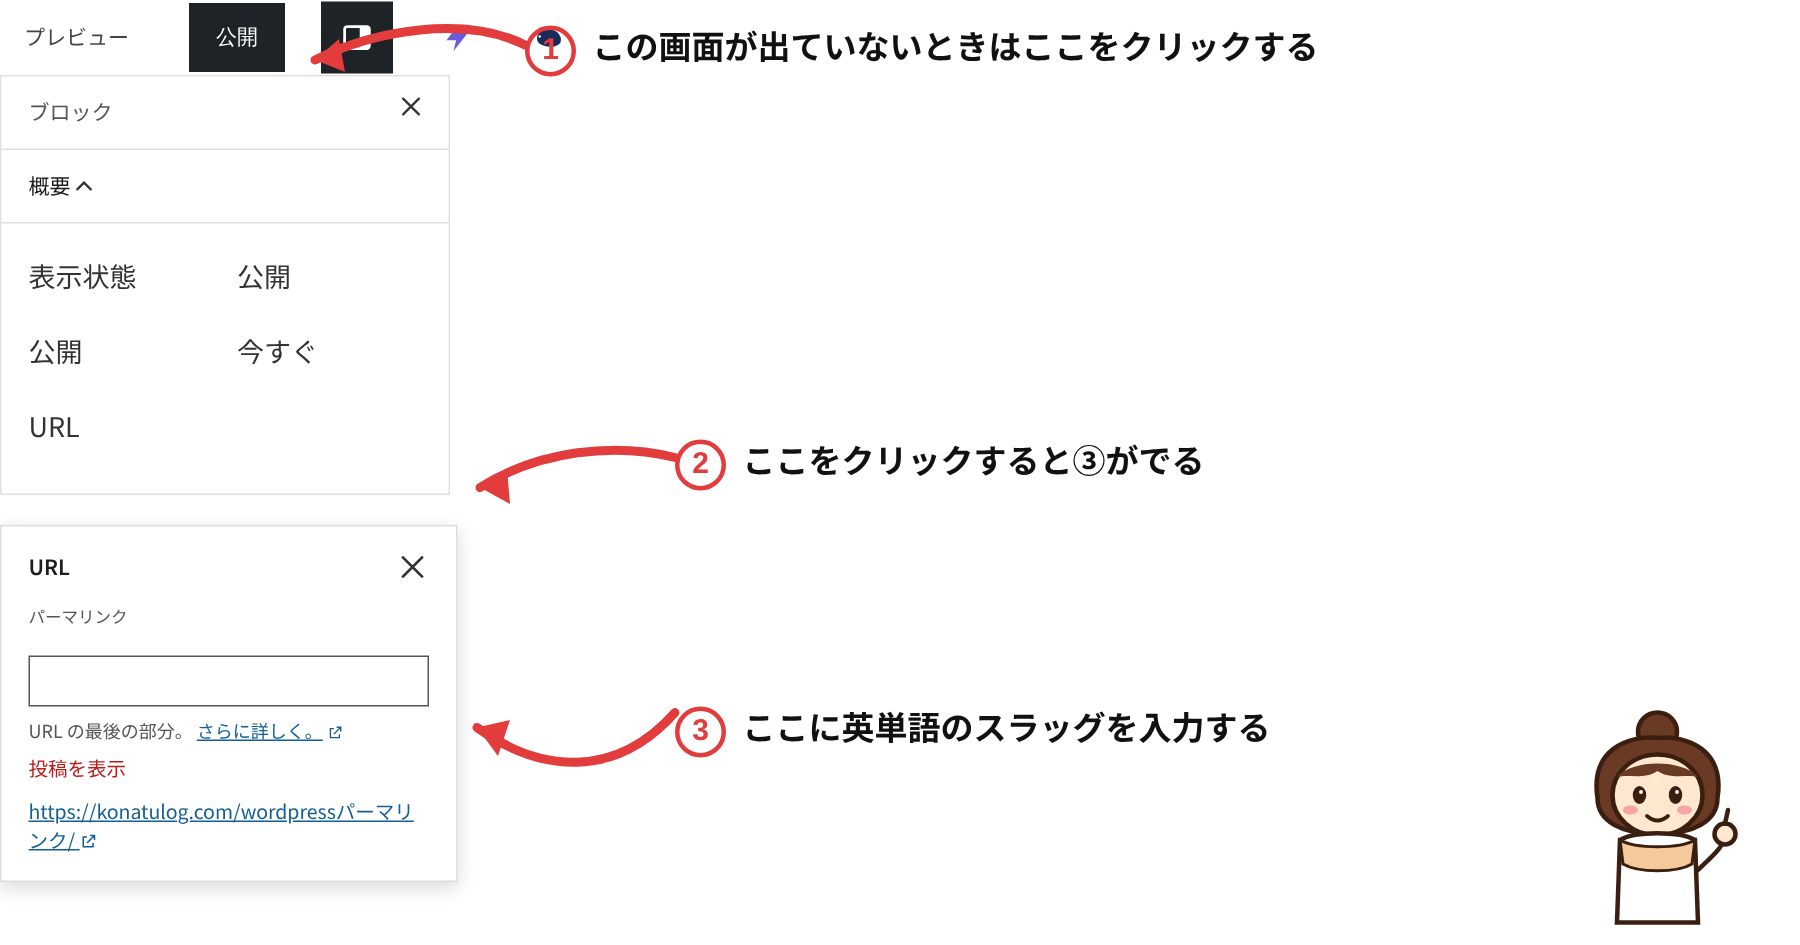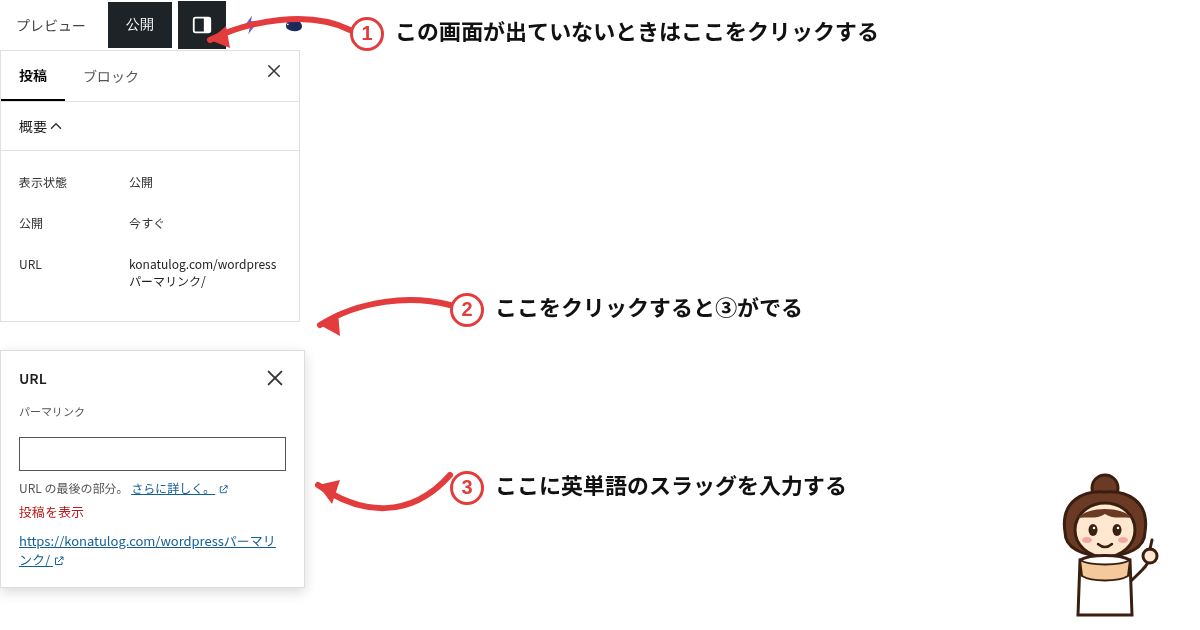--- a/index.html
+++ b/index.html
@@ -2,41 +2,41 @@
 <html><head>
 <meta charset="utf-8">
 <style>
   * { box-sizing: border-box; margin: 0; padding: 0; }
   body {
     font-family: -apple-system, BlinkMacSystemFont, "Hiragino Kaku Gothic ProN", "Noto Sans JP", Meiryo, sans-serif;
     width: 1200px; height: 630px; background: #fff; position: relative; color: #1e1e1e;
   }
 
   
-  .toolbar { position: absolute; left: 0; top: 0; height: 50px; display: flex; align-items: center; gap: 6px; }
+  .toolbar { position: absolute; left: 0; top: 0; height: 50px; display: flex; align-items: center; gap: 24px; }
   .toolbar .preview { padding: 0 16px; color: #444; font-size: 14px; }
   .toolbar .publish-btn { background: #1d2327; color: #fff; border: none; padding: 14px 18px; font-size: 14px; }
   .toolbar .panel-btn { background: #1d2327; color: #fff; width: 48px; height: 48px; display: flex; align-items: center; justify-content: center; }
   .toolbar .panel-btn svg { width: 22px; height: 22px; fill: #fff; }
   .toolbar .bolt { width: 22px; height: 22px; margin-left: 8px; }
   .toolbar .whale { width: 28px; height: 18px; margin-left: 10px; }
 
   
   .sidebar { position: absolute; left: 0; top: 50px; width: 300px; border: 1px solid #e0e0e0; background: #fff; }
   .tabs { display: flex; align-items: center; border-bottom: 1px solid #e0e0e0; position: relative; }
   .tab { padding: 14px 18px; font-size: 14px; color: #555; cursor: pointer; }
   .tab.active { color: #000; border-bottom: 2px solid #000; font-weight: 600; }
   .tabs .close { position: absolute; right: 10px; top: 10px; width: 24px; height: 24px; cursor: pointer; }
   .tabs .close svg { width: 18px; height: 18px; }
 
   .section-head { display: flex; justify-content: flex-start; align-items: center; padding: 14px 18px; border-bottom: 1px solid #e0e0e0; font-size: 14px; cursor: pointer; }
   .section-head svg { width: 18px; height: 18px; }
 
   .rows { padding: 10px 18px 20px; }
-  .row { display: flex; padding: 12px 0; font-size: 12px; color: #333; }
+  .row { display: flex; padding: 12px 0; font-size: 18px; color: #333; gap: 29px; }
   .row .label { width: 110px; color: #333; }
   .row .value { flex: 1; color: #333; word-break: break-all; }
   .row .value.link { color: #1e1e1e; }
 
   
   .popover { position: absolute; left: 0; top: 350px; width: 305px; background: #fff; border: 1px solid #ddd; box-shadow: 0 4px 12px rgba(0,0,0,0.15); padding: 16px 18px 18px; }
   .popover .pop-head { display: flex; justify-content: space-between; align-items: center; margin-bottom: 10px; }
   .popover .pop-head .ttl { font-weight: 600; font-size: 14px; }
   .popover .close { width: 22px; height: 22px; cursor: pointer; }
   .popover .field-label { font-size: 11px; color: #555; margin-top: 14px; margin-bottom: 18px; }
@@ -75,21 +75,20 @@
       <path d="M13 2 L4 14 L11 14 L9 22 L20 8 L12 8 Z" fill="#6b5bd6"></path>
     </svg>
   <svg class="whale" viewBox="0 0 40 24">
       <path d="M18 4 C26 2 36 8 34 16 C32 22 20 22 14 18 C10 15 10 8 18 4 Z" fill="#1a2a5b"></path>
       <circle cx="14" cy="11" r="1.2" fill="#fff"></circle>
     </svg>
 </div>
 
 <div class="sidebar">
   <div class="tabs">
-    <div class="tab active">投稿</div>
     <div class="tab">ブロック</div>
     <div class="close">
       <svg viewBox="0 0 24 24">
           <path d="M5 5 L19 19 M19 5 L5 19" stroke="#333" stroke-width="2" stroke-linecap="round"></path>
         </svg>
     </div>
   </div>
   <div class="section-head">
     <span>概要</span>
     <svg viewBox="0 0 24 24">
@@ -100,21 +99,20 @@
     <div class="row">
       <div class="label">表示状態</div>
       <div class="value">公開</div>
     </div>
     <div class="row">
       <div class="label">公開</div>
       <div class="value">今すぐ</div>
     </div>
     <div class="row">
       <div class="label">URL</div>
-      <div class="value link">konatulog.com/wordpressパーマリンク/</div>
     </div>
   </div>
 </div>
 
 <div class="popover">
   <div class="pop-head">
     <span class="ttl">URL</span>
     <div class="close">
       <svg viewBox="0 0 24 24">
           <path d="M5 5 L19 19 M19 5 L5 19" stroke="#333" stroke-width="2" stroke-linecap="round"></path>

